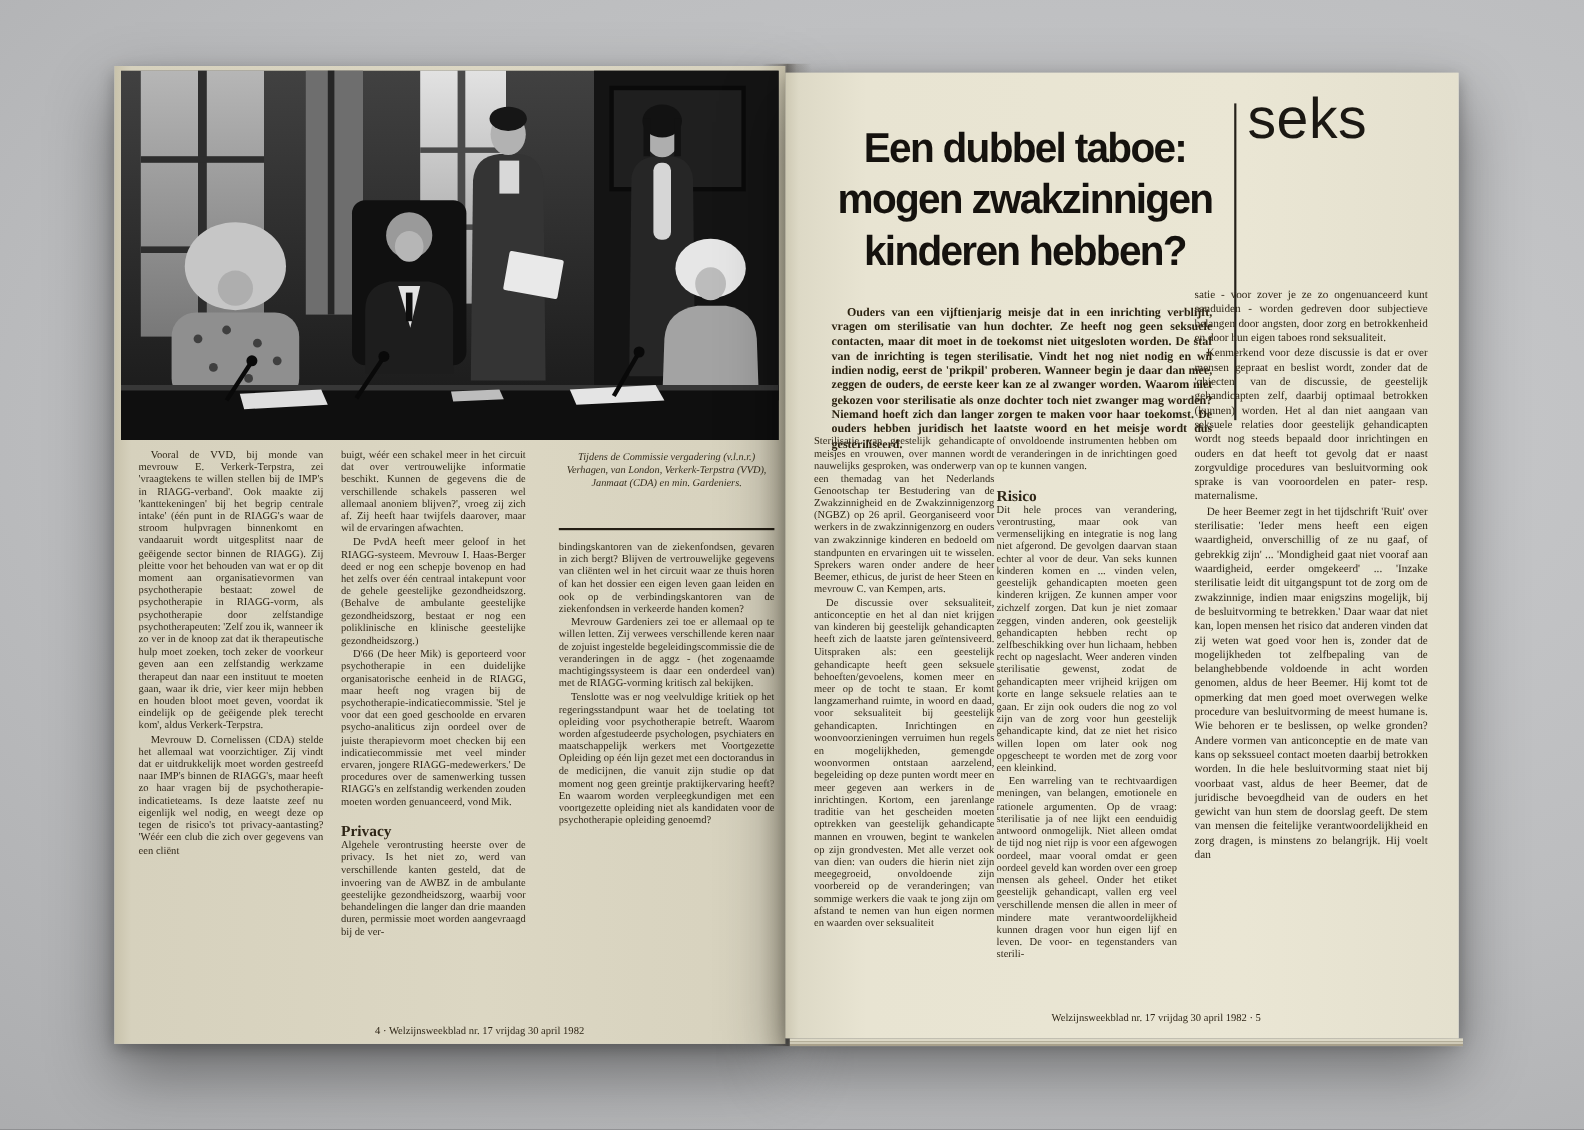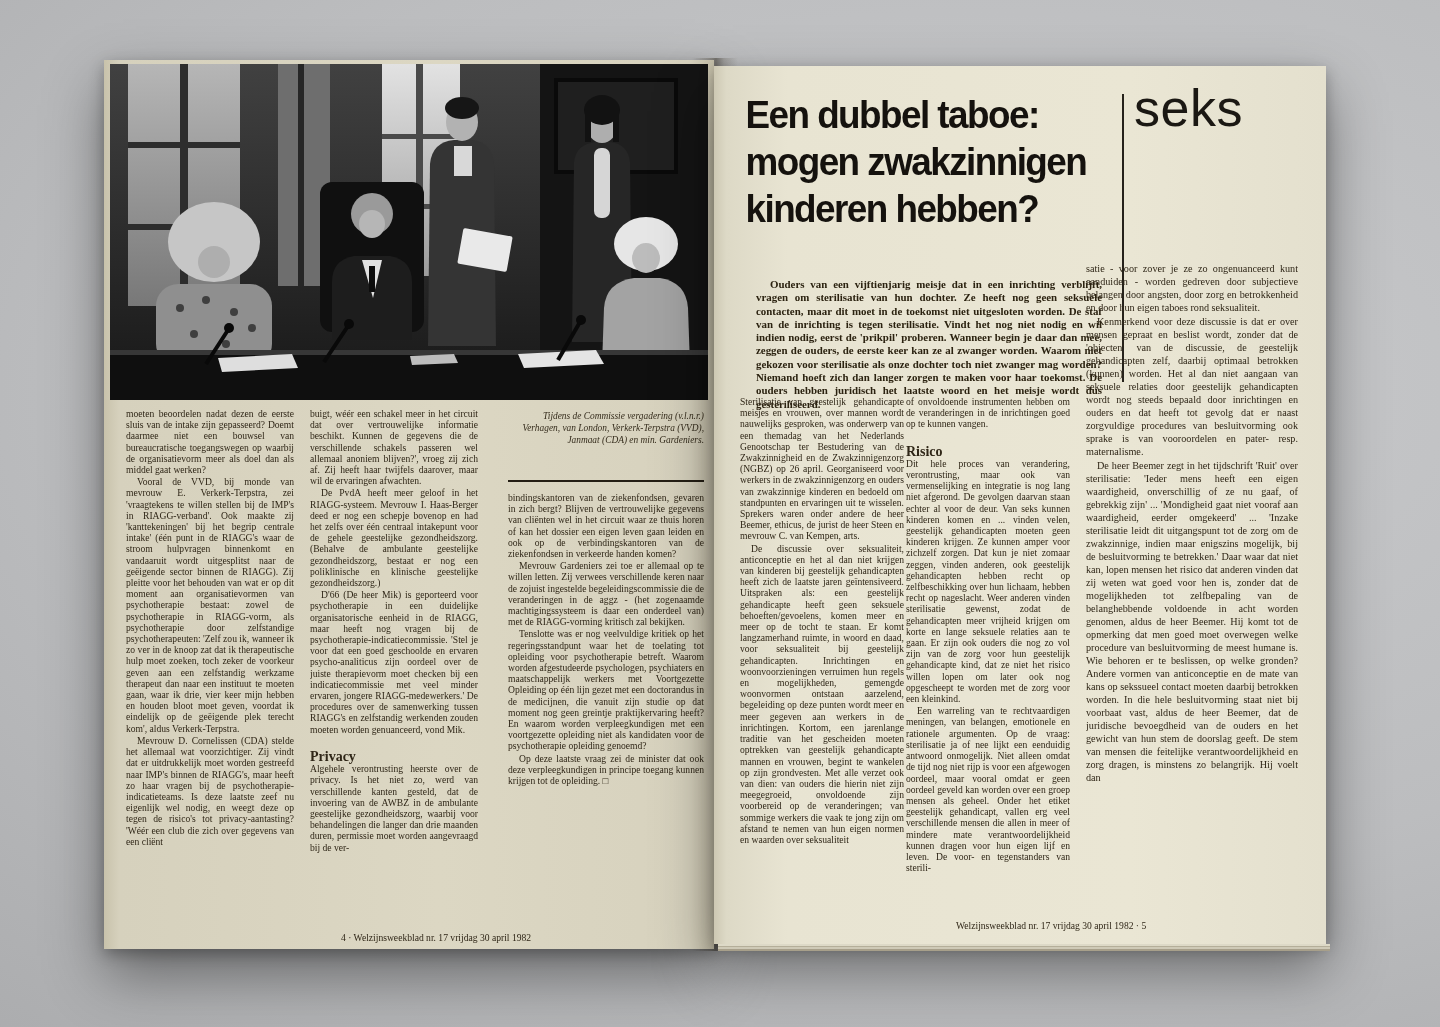--- a/index.html
+++ b/index.html
@@ -14,25 +14,25 @@
   .page-right::after{content:"";position:absolute;left:4px;right:-4px;bottom:-7px;height:7px;
     background:repeating-linear-gradient(to bottom,#ddd9c7 0 2px,#b4ae99 2px 3px,#cfcab7 3px 5px,#a79f8a 5px 7px);}
   .spine{position:absolute;left:692px;top:58px;width:46px;height:893px;pointer-events:none;
     background:linear-gradient(90deg,rgba(30,22,8,0) 0%,rgba(45,35,15,.30) 42%,rgba(30,22,8,.42) 52%,rgba(45,35,15,.18) 70%,rgba(30,22,8,0) 100%);}
   .photo{position:absolute;left:6px;top:4px;width:598px;height:336px;display:block;}
   .col{position:absolute;text-align:justify;overflow:hidden;font-size:9.6px;line-height:11.2px;color:#2f2617;}
   .col p{margin:0;}
   .col p.ind{text-indent:11px;}
   .col p+p{margin-top:1px;}
   .subhead{font-weight:bold;margin-top:16px;margin-bottom:1px;font-size:14px;}
-  .caption{position:absolute;font-style:italic;font-size:9.4px;line-height:12.2px;color:#352c1c;text-align:right;}
+  .caption{position:absolute;font-style:italic;font-size:9.4px;line-height:12.2px;color:#352c1c;text-align:center;}
   .caption-rule{position:absolute;height:2px;background:#241e14;}
   .footer{position:absolute;font-size:9.6px;color:#2f2617;white-space:nowrap;text-align:center;}
-  .headline{position:absolute;text-align:left;font-family:"Liberation Sans","DejaVu Sans",sans-serif;
-    font-weight:bold;color:#15120e;}
+  .headline{position:absolute;text-align:center;font-family:"Liberation Sans","DejaVu Sans",sans-serif;
+    font-weight:bold;color:#15120e;margin-top:20px;}
   .headline .hl{font-size:38px;line-height:47px;letter-spacing:-1.6px;transform:scaleX(.97);transform-origin:100% 50%;white-space:nowrap;}
   .kicker{position:absolute;font-family:"Liberation Sans","DejaVu Sans",sans-serif;font-weight:400;
     font-size:52px;line-height:44px;color:#1b1813;letter-spacing:.5px;}
   .standfirst{position:absolute;font-weight:bold;font-size:10.4px;line-height:15.2px;color:#2e2513;text-align:left;}
   .intro{position:absolute;font-weight:bold;font-size:10.9px;line-height:13.3px;color:#2b2210;text-align:justify;}
   .intro p{margin:16px;text-indent:14px;}
   .vrule{position:absolute;width:2px;background:#26221b;}
   .col-wide{font-size:10.2px;line-height:13px;}
 </style>
 </head>
@@ -116,40 +116,38 @@
         <circle cx="119" cy="264" r="5" fill="#090909"></circle>
       <line x1="214" y1="298" x2="238" y2="262" stroke="#090909" stroke-width="4"></line>
         <circle cx="239" cy="260" r="5" fill="#090909"></circle>
       <line x1="448" y1="296" x2="470" y2="258" stroke="#090909" stroke-width="4"></line>
         <circle cx="471" cy="256" r="5" fill="#090909"></circle>
     </svg>
 
     <div class="caption" style="left:404px;top:350px;width:196px">Tijdens de Commissie vergadering (v.l.n.r.) Verhagen, van London, Verkerk-Terpstra (VVD), Janmaat (CDA) en min. Gardeniers.</div>
 
     <div class="col" style="left:22px;top:348px;width:168px;height:534px">
-      <p>moeten beoordelen nadat dezen de eerste sluis van de intake zijn gepasseerd? Doemt daarmee niet een bouwsel van bureaucratische toegangswegen op waarbij de organisatievorm meer als doel dan als middel gaat werken?</p>
       <p class="ind">Vooral de VVD, bij monde van mevrouw E. Verkerk-Terpstra, zei 'vraagtekens te willen stellen bij de IMP's in RIAGG-verband'. Ook maakte zij 'kanttekeningen' bij het begrip centrale intake' (één punt in de RIAGG's waar de stroom hulpvragen binnenkomt en vandaaruit wordt uitgesplitst naar de geëigende sector binnen de RIAGG). Zij pleitte voor het behouden van wat er op dit moment aan organisatievormen van psychotherapie bestaat: zowel de psychotherapie in RIAGG-vorm, als psychotherapie door zelfstandige psychotherapeuten: 'Zelf zou ik, wanneer ik zo ver in de knoop zat dat ik therapeutische hulp moet zoeken, toch zeker de voorkeur geven aan een zelfstandig werkzame therapeut dan naar een instituut te moeten gaan, waar ik drie, vier keer mijn hebben en houden bloot moet geven, voordat ik eindelijk op de geëigende plek terecht kom', aldus Verkerk-Terpstra.</p>
       <p class="ind">Mevrouw D. Cornelissen (CDA) stelde het allemaal wat voorzichtiger. Zij vindt dat er uitdrukkelijk moet worden gestreefd naar IMP's binnen de RIAGG's, maar heeft zo haar vragen bij de psychotherapie-indicatieteams. Is deze laatste zeef nu eigenlijk wel nodig, en weegt deze op tegen de risico's tot privacy-aantasting? 'Wéér een club die zich over gegevens van een cliënt</p>
     </div>
 
     <div class="col" style="left:206px;top:348px;width:168px;height:534px">
       <p>buigt, wéér een schakel meer in het circuit dat over vertrouwelijke informatie beschikt. Kunnen de gegevens die de verschillende schakels passeren wel allemaal anoniem blijven?', vroeg zij zich af. Zij heeft haar twijfels daarover, maar wil de ervaringen afwachten.</p>
       <p class="ind">De PvdA heeft meer geloof in het RIAGG-systeem. Mevrouw I. Haas-Berger deed er nog een schepje bovenop en had het zelfs over één centraal intakepunt voor de gehele geestelijke gezondheidszorg. (Behalve de ambulante geestelijke gezondheidszorg, bestaat er nog een poliklinische en klinische geestelijke gezondheidszorg.)</p>
       <p class="ind">D'66 (De heer Mik) is geporteerd voor psychotherapie in een duidelijke organisatorische eenheid in de RIAGG, maar heeft nog vragen bij de psychotherapie-indicatiecommissie. 'Stel je voor dat een goed geschoolde en ervaren psycho-analiticus zijn oordeel over de juiste therapievorm moet checken bij een indicatiecommissie met veel minder ervaren, jongere RIAGG-medewerkers.' De procedures over de samenwerking tussen RIAGG's en zelfstandig werkenden zouden moeten worden genuanceerd, vond Mik.</p>
       <div class="subhead">Privacy</div>
       <p>Algehele verontrusting heerste over de privacy. Is het niet zo, werd van verschillende kanten gesteld, dat de invoering van de AWBZ in de ambulante geestelijke gezondheidszorg, waarbij voor behandelingen die langer dan drie maanden duren, permissie moet worden aangevraagd bij de ver-</p>
     </div>
 
     <div class="caption-rule" style="left:404px;top:420px;width:196px"></div>
 
     <div class="col" style="left:404px;top:432px;width:196px;height:450px">
       <p>bindingskantoren van de ziekenfondsen, gevaren in zich bergt? Blijven de vertrouwelijke gegevens van cliënten wel in het circuit waar ze thuis horen of kan het dossier een eigen leven gaan leiden en ook op de verbindingskantoren van de ziekenfondsen in verkeerde handen komen?</p>
       <p class="ind">Mevrouw Gardeniers zei toe er allemaal op te willen letten. Zij verwees verschillende keren naar de zojuist ingestelde begeleidingscommissie die de veranderingen in de aggz - (het zogenaamde machtigingssysteem is daar een onderdeel van) met de RIAGG-vorming kritisch zal bekijken.</p>
       <p class="ind">Tenslotte was er nog veelvuldige kritiek op het regeringsstandpunt waar het de toelating tot opleiding voor psychotherapie betreft. Waarom worden afgestudeerde psychologen, psychiaters en maatschappelijk werkers met Voortgezette Opleiding op één lijn gezet met een doctorandus in de medicijnen, die vanuit zijn studie op dat moment nog geen greintje praktijkervaring heeft? En waarom worden verpleegkundigen met een voortgezette opleiding niet als kandidaten voor de psychotherapie opleiding genoemd?</p>
-      <p class="ind">Op deze laatste vraag zei de minister dat ook deze verpleegkundigen in principe toegang kunnen krijgen tot de opleiding.  □</p>
     </div>
 
     <div class="footer" style="left:237px;top:872px">4 · Welzijnsweekblad nr. 17 vrijdag 30 april 1982</div>
   </div>
 
   <div class="page page-right">
 
     <div class="headline" style="left:20px;top:26px;width:384px">
       <div class="hl">Een dubbel taboe:</div>
       <div class="hl">mogen zwakzinnigen</div>

